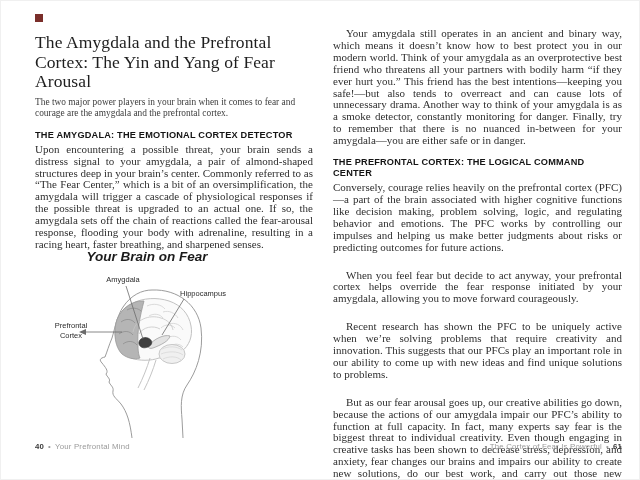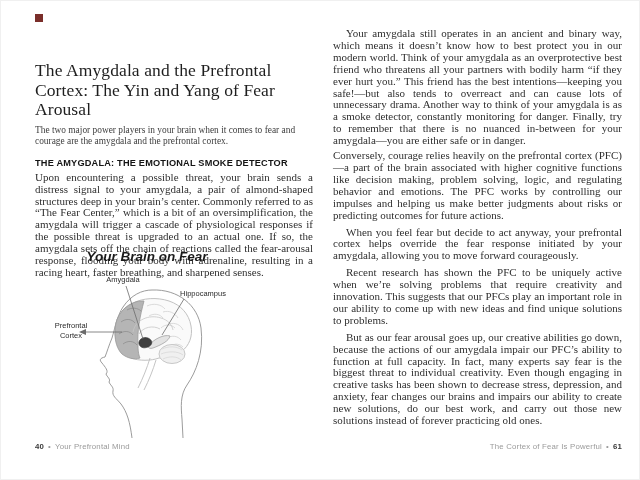--- a/index.html
+++ b/index.html
@@ -8,42 +8,42 @@
     position:relative; overflow:hidden;
     background:#ffffff;
     font-family:"Liberation Serif", serif;
     color:#2e2e2e;
     -webkit-font-smoothing:antialiased;
   }
   .spread { position:absolute; inset:0; background:#ffffff; box-shadow:inset 0 0 0 1px #f0f0f0; }
 
   .accent-square { position:absolute; left:35px; top:14px; width:8px; height:8px; background:#7a2e2a; }
 
-  .col-left  { position:absolute; left:35px;  top:0; width:278px;margin-top:28px; }
+  .col-left  { position:absolute; left:35px;  top:0; width:278px; }
   .col-right { position:absolute; left:333px; top:0; width:289px; }
 
   .title {
     margin-top:33px;
     font-size:17.5px; line-height:19.5px;
     font-weight:normal; color:#1e1e1e; letter-spacing:0.1px;
   }
   .deck {
     margin-top:5px;
     font-size:9.4px; line-height:11.6px; color:#3d3d3d;
   }
   .sec-head {
     font-family:"Liberation Sans", sans-serif;
     font-weight:bold; font-size:9.2px; line-height:11px;
     letter-spacing:0.2px; color:#141414; margin-top:10px;
   }
   .body-text {
     font-size:11px; line-height:11.9px;
     text-align:justify; color:#2f2f2f; margin-top:3px;
   }
-  .indent { text-indent:13px; margin-top:5px; }
+  .indent { text-indent:13px; margin-top:16px; }
   .max-head { max-width:272px; }
 
   .fig-title {
     position:absolute; left:35px; top:249px; width:224px;
     text-align:center;
     font-family:"Liberation Sans", sans-serif;
     font-weight:bold; font-size:13.5px; color:#1a1a1a;font-style:italic;
   }
   .fig-svg { position:absolute; left:35px; top:266px; }
 
@@ -65,21 +65,21 @@
 </head>
 <body>
 
 <div class="spread">
 
   <div class="accent-square"></div>
 
   <div class="col-left">
     <h1 class="title">The Amygdala and the Prefrontal Cortex: The Yin and Yang of Fear Arousal</h1>
     <p class="deck">The two major power players in your brain when it comes to fear and courage are the amygdala and the prefrontal cortex.</p>
-    <h2 class="sec-head">THE AMYGDALA: THE EMOTIONAL SMOKE DETECTOR</h2>
+    <h2 class="sec-head">THE AMYGDALA: THE EMOTIONAL CORTEX DETECTOR</h2>
     <p class="body-text">Upon encountering a possible threat, your brain sends a distress signal to your amygdala, a pair of almond-shaped structures deep in your brain’s center. Commonly referred to as “The Fear Center,” which is a bit of an oversimplification, the amygdala will trigger a cascade of physiological responses if the possible threat is upgraded to an actual one. If so, the amygdala sets off the chain of reactions called the fear-arousal response, flooding your body with adrenaline, resulting in a racing heart, faster breathing, and sharpened senses.</p>
   </div>
 
   <div class="fig-title">Your Brain on Fear</div>
 
   <svg class="fig-svg" width="280" height="178" viewBox="0 0 280 178">
 
     <path d="M 97,172 C 95,156 92,146 86,138 C 81,132 77,130 78,125 C 79,121 75,119 74,116
          C 76,113 72,111 71,108 C 74,105 70,101 67,97 C 64,94 65,92 70,91
          C 72,86 74,79 77,72 C 80,62 82,50 88,41 C 96,29 107,24 117,24
@@ -140,20 +140,21 @@
     <text class="svg-label" x="36" y="62" text-anchor="middle">Prefrontal</text>
     <text class="svg-label" x="36" y="72" text-anchor="middle">Cortex</text>
   </svg>
 
   <div class="footer footer-left">
     <span class="pagenum">40</span><span class="sep">•</span><span>Your Prefrontal Mind</span>
   </div>
 
   <div class="col-right">
     <p class="body-text indent" style="margin-top:28px;">Your amygdala still operates in an ancient and binary way, which means it doesn’t know how to best protect you in our modern world. Think of your amygdala as an overprotective best friend who threatens all your partners with bodily harm “if they ever hurt you.” This friend has the best intentions—keeping you safe!—but also tends to overreact and can cause lots of unnecessary drama. Another way to think of your amygdala is as a smoke detector, constantly monitoring for danger. Finally, try to remember that there is no nuanced in-between for your amygdala—you are either safe or in danger.</p>
+    <h2 class="sec-head max-head">THE PREFRONTAL CORTEX: THE LOGICAL COMMAND CENTER</h2>
     <p class="body-text">Conversely, courage relies heavily on the prefrontal cortex (PFC)—a part of the brain associated with higher cognitive functions like decision making, problem solving, logic, and regulating behavior and emotions. The PFC works by controlling our impulses and helping us make better judgments about risks or predicting outcomes for future actions.</p>
     <p class="body-text indent">When you feel fear but decide to act anyway, your prefrontal cortex helps override the fear response initiated by your amygdala, allowing you to move forward courageously.</p>
     <p class="body-text indent">Recent research has shown the PFC to be uniquely active when we’re solving problems that require creativity and innovation. This suggests that our PFCs play an important role in our ability to come up with new ideas and find unique solutions to problems.</p>
     <p class="body-text indent">But as our fear arousal goes up, our creative abilities go down, because the actions of our amygdala impair our PFC’s ability to function at full capacity. In fact, many experts say fear is the biggest threat to individual creativity. Even though engaging in creative tasks has been shown to decrease stress, depression, and anxiety, fear changes our brains and impairs our ability to create new solutions, do our best work, and carry out those new solutions instead of forever practicing old ones.</p>
   </div>
 
   <div class="footer footer-right">
     <span>The Cortex of Fear Is Powerful</span><span class="sep">•</span><span class="pagenum">61</span>
   </div>
 

